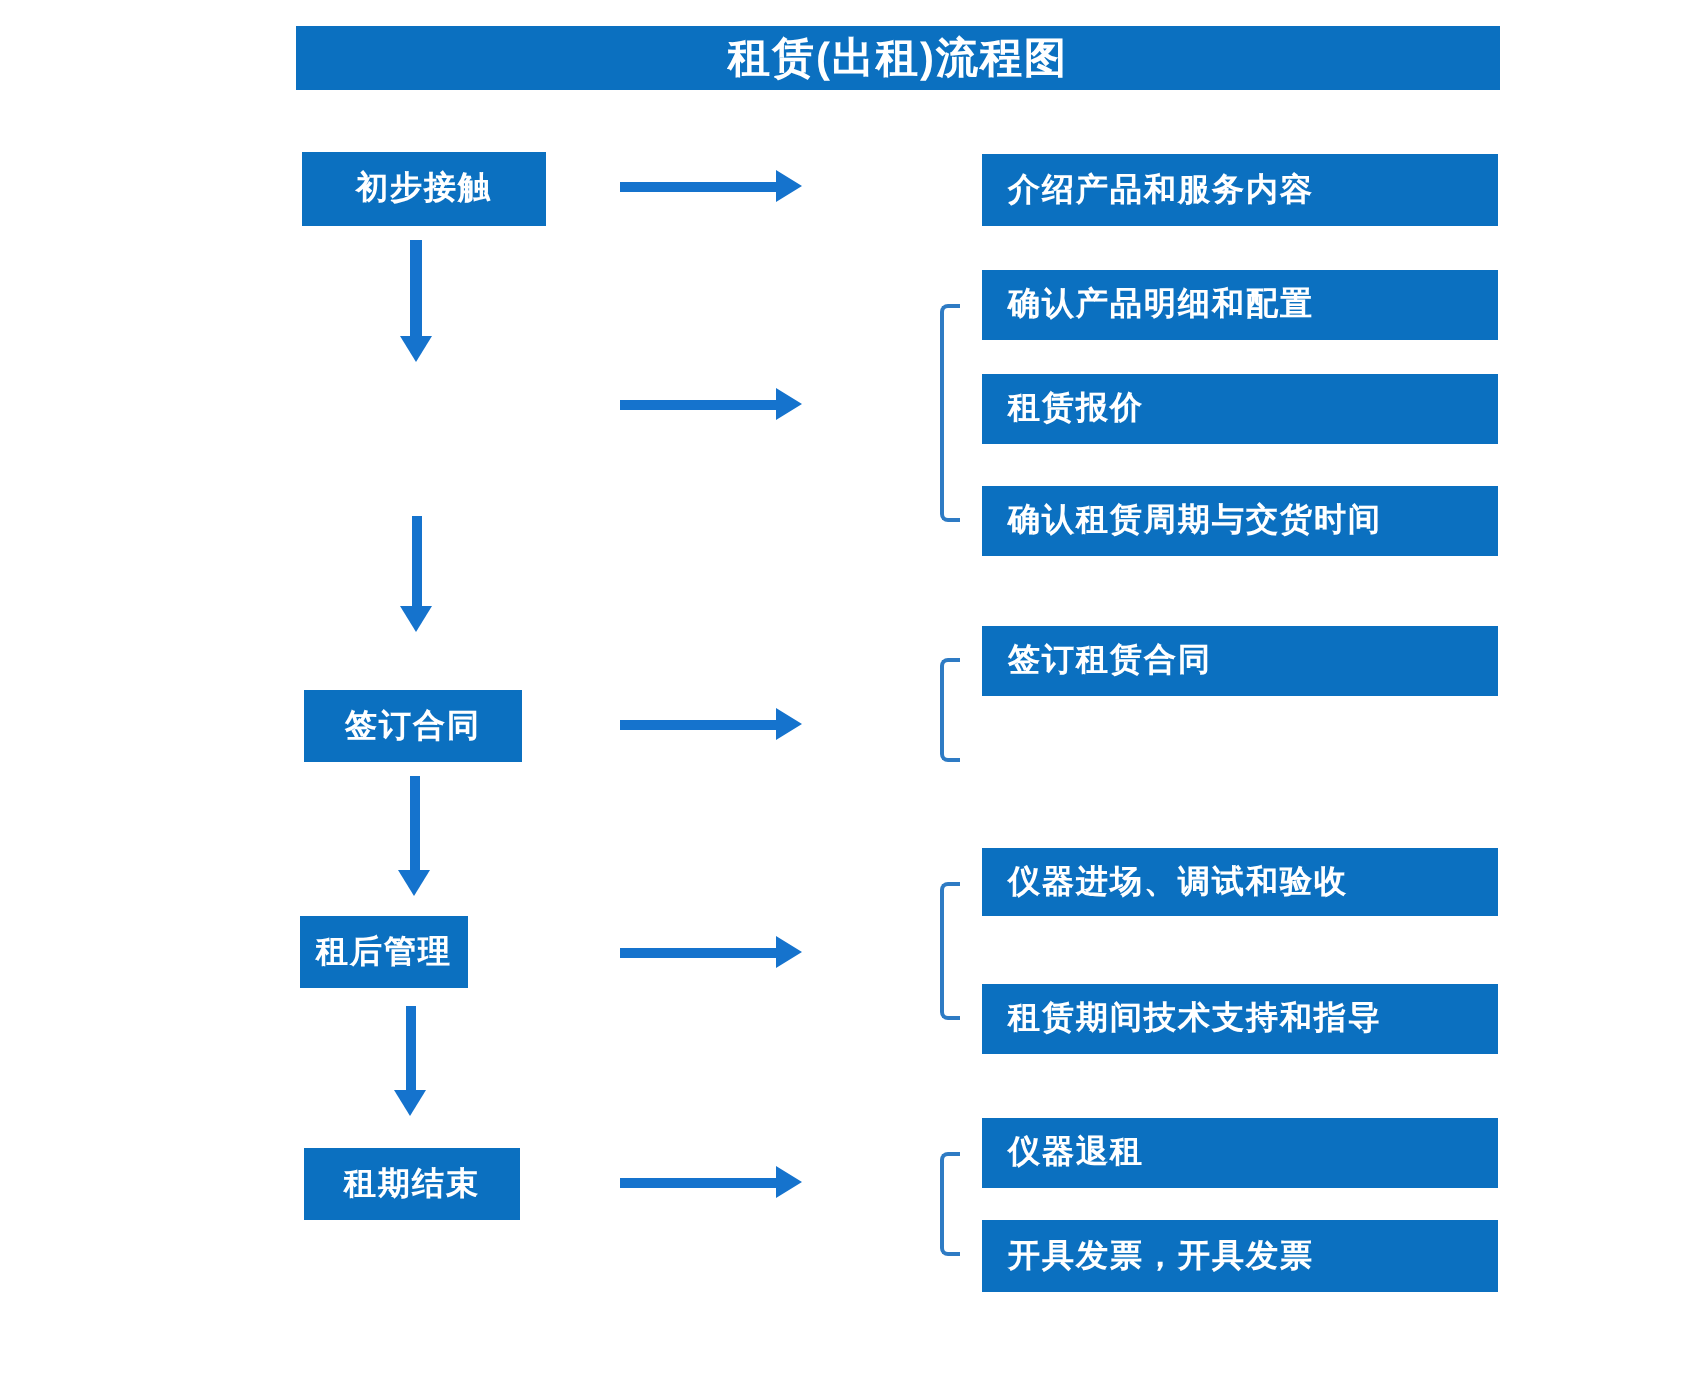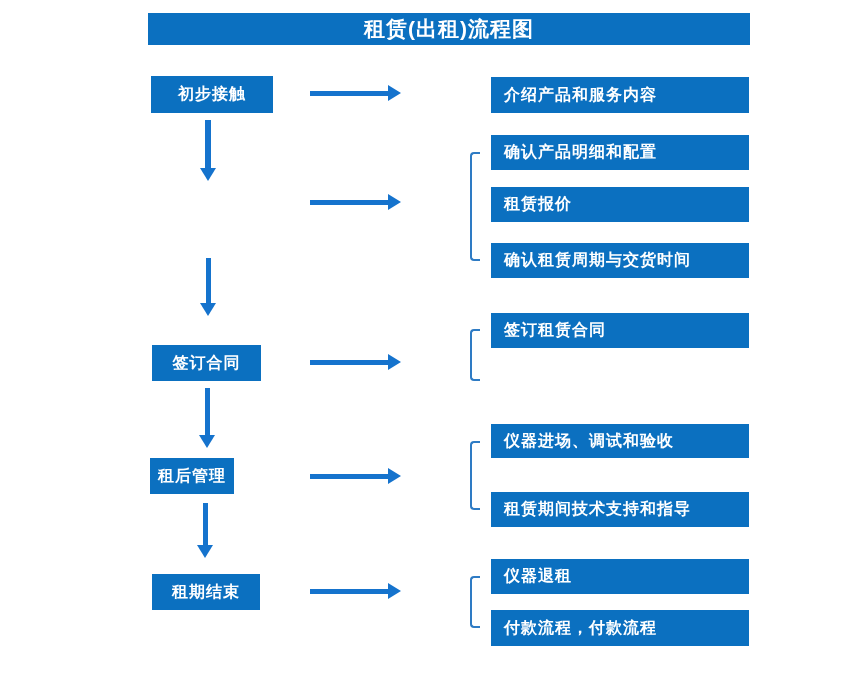--- a/index.html
+++ b/index.html
@@ -98,15 +98,15 @@
     <div class="head"></div>
   </div>
 
   <div class="bluebox center-text" style="left:104px; top:574px; width:108px; height:36px;">租期结束</div>
   <div class="arrow-right" style="left:262px; top:583px; width:91px;">
     <div class="shaft" style="width:79px;"></div>
     <div class="head"></div>
   </div>
   <div class="bracket" style="left:422px; top:576px; height:52px;"></div>
   <div class="bluebox left-text" style="left:443px; top:559px; width:258px; height:35px;">仪器退租</div>
-  <div class="bluebox left-text" style="left:443px; top:610px; width:258px; height:36px;">付款流程，付款流程</div>
+  <div class="bluebox left-text" style="left:443px; top:610px; width:258px; height:36px;">开具发票，开具发票</div>
 
 </div>
 
 </body></html>

